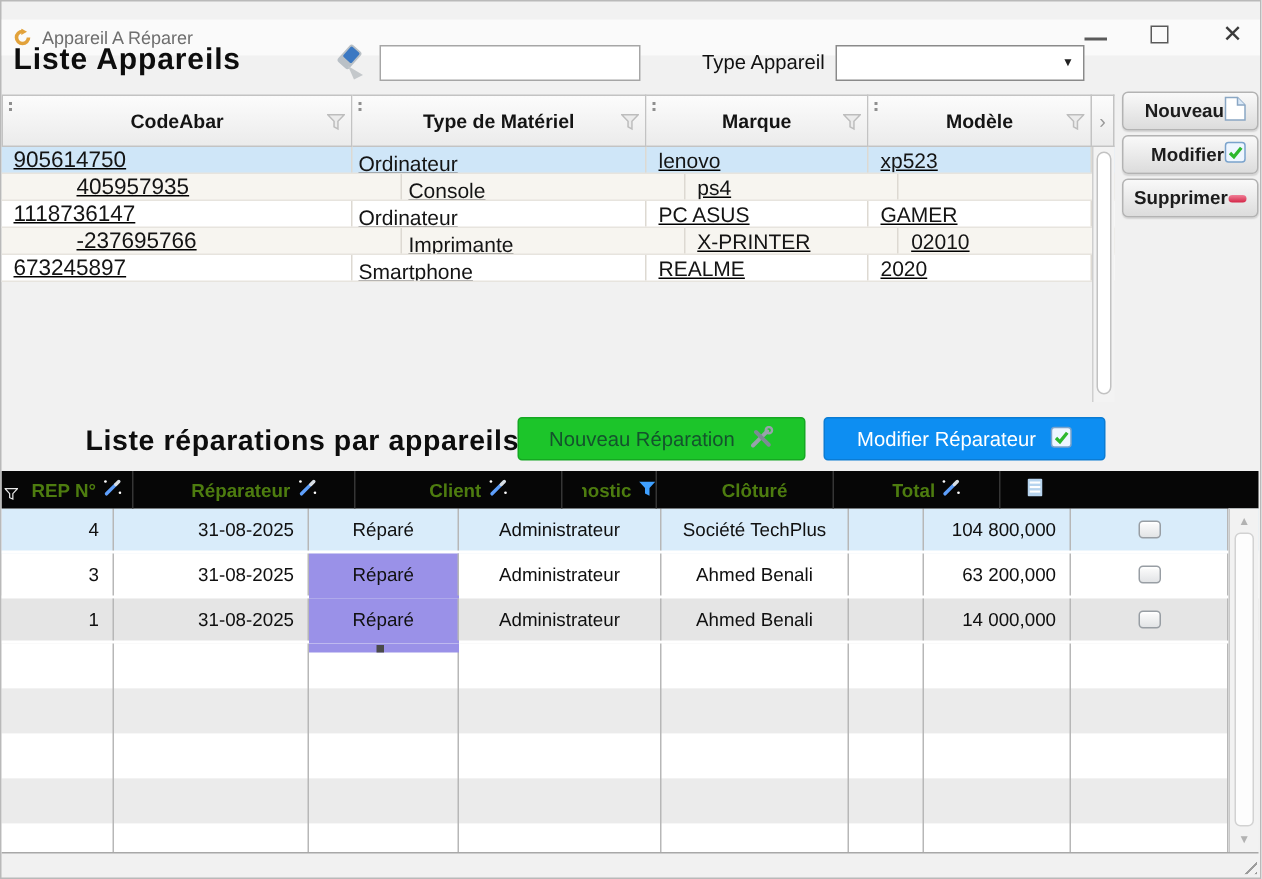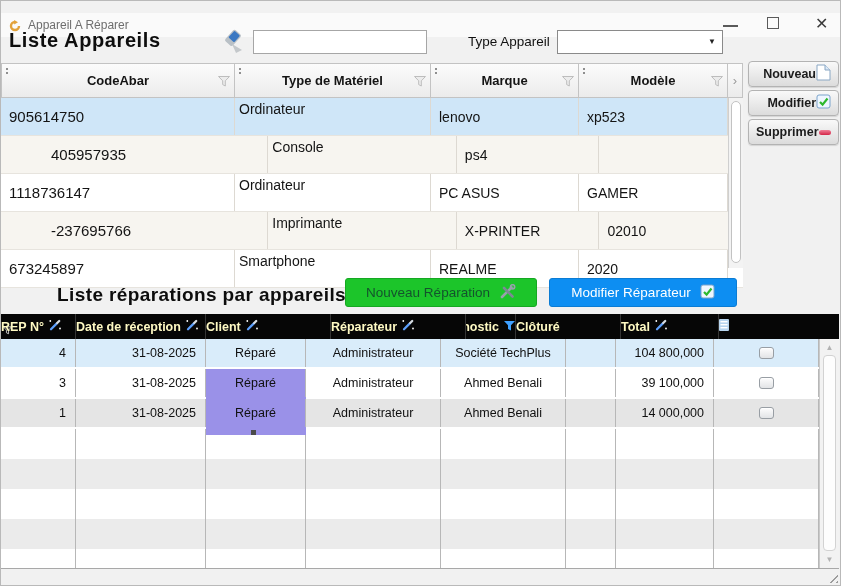--- a/index.html
+++ b/index.html
@@ -29,21 +29,21 @@
   .grid1 { position:absolute; left:0; top:62px; width:742px; }
   .g1header { display:flex; height:35px; }
   .g1h { position:relative; display:flex; align-items:center; justify-content:center;
          background:linear-gradient(#fcfcfc,#ebebeb); border:1px solid #c3c3c3; border-left:none;
          font-size:13px; font-weight:700; color:#141414; }
   .g1h:first-child { border-left:1px solid #c3c3c3; }
   .drag-dots { position:absolute; left:4px; top:4px; width:2px; height:2px; background:#8f8f8f;
                box-shadow:0 4px 0 #8f8f8f; }
   .g1funnel { position:absolute; right:4px; top:11px; }
   .g1chev { font-size:13px; color:#9a9a9a; font-weight:400; }
-  .g1row { display:flex; height:38px; border-bottom:1px solid #e7e4de; background:#fff; }
+  .g1row { display:flex; height:18px; border-bottom:1px solid #e7e4de; background:#fff;text-decoration:underline; }
   .g1row.alt { background:#f7f5f0;padding-left:42px; }
   .g1row.sel { background:#cfe6f8; }
   .g1c { display:flex; align-items:center; height:100%; padding-left:8px;
          border-right:1px solid #ddd9d2; font-size:14px; color:#141414; overflow:hidden; white-space:nowrap; }
   .g1c.code { font-size:15px; }
   .g1c.toptxt { align-items:flex-start; padding-top:3px; padding-left:4px; }
   .w0{width:234px}.w1{width:196px}.w2{width:148px}.w3{width:149px}.w4{width:15px}
   .g1scroll { position:absolute; left:727px; top:35px; width:15px; height:170px;
               background:#f3f3f3; border-left:1px solid #cfcfcf; }
   .g1thumb { position:absolute; left:2px; top:3px; width:10px; height:162px; background:#fff;
@@ -61,23 +61,23 @@
   .btn-green { position:absolute; left:344px; top:277px; width:192px; height:29px; background:#1cc52a;
                border:1px solid #15a822; border-radius:3px; color:#14532d; font-size:13.5px;
                display:flex; align-items:center; justify-content:center; gap:9px; }
   .btn-blue  { position:absolute; left:548px; top:277px; width:188px; height:29px; background:#0d8ef2;
                border:1px solid #0b7cd4; border-radius:3px; color:#fff; font-size:13.5px;
                display:flex; align-items:center; justify-content:center; gap:9px; }
 
   
   .grid2 { position:absolute; left:0; top:313px; width:838px; height:255px; border-bottom:1px solid #a8a8a8; }
   .g2header { position:relative; display:flex; height:25px; background:#060606; }
-  .g2h { position:relative; display:flex; align-items:center; gap:5px;
-         color:#fef9c3; font-size:12.5px; font-weight:600; border-right:1px solid #353535;
-         overflow:hidden; white-space:nowrap; }
+  .g2h { position:relative; display:flex; align-items:center; justify-content:center; gap:5px;
+         color:#4d7c0f; font-size:12.5px; font-weight:600; border-right:1px solid #353535;
+         overflow:hidden; white-space:nowrap;margin-left:13px; }
   .g2h .lbl { overflow:hidden; text-overflow:clip; }
   .g2h.clip .lbl { direction:rtl; max-width:34px; }
   .corner-funnel { position:absolute; left:2px; top:7px; }
   .c0{width:75px}.c1{width:130px}.c2{width:100px}.c3{width:135px}.c4{width:125px}
   .c5{width:50px}.c6{width:98px}.c7{width:105px}.c8{width:20px}
   .g2row { display:flex; height:30px; border-bottom:2px solid #fff; }
   .g2row.sel { background:#d9ecfa; } .g2row.rw { background:#fff; } .g2row.rg { background:#e5e5e5; }
   .g2c { display:flex; align-items:center; height:100%; font-size:12.5px; color:#101010;
          border-right:1px solid #b7b7b7; overflow:hidden; white-space:nowrap; }
   .ar { justify-content:flex-end; padding-right:9px; } .ac { justify-content:center; }
@@ -269,44 +269,33 @@
         <span class="lbl">REP N°</span>
         <span>
           <svg width="12" height="12" viewBox="0 0 12 12">
               <path d="M2 10.2 L7.6 4.6" stroke="#5e9ffb" stroke-width="2.3" stroke-linecap="round"></path>
               <path d="M8.2 4 L10.2 2" stroke="#d7dde3" stroke-width="2.3" stroke-linecap="round"></path>
               <circle cx="1.3" cy="2" r=".9" fill="#fff"></circle>
               <circle cx="11" cy="9.5" r=".9" fill="#fff"></circle>
             </svg>
         </span>
       </div>
-      <div class="g2h c1">
-        <span class="lbl">Date de réception</span>
+      <div class="g2h c3">
+        <span class="lbl">Réparateur</span>
         <span>
           <svg width="12" height="12" viewBox="0 0 12 12">
               <path d="M2 10.2 L7.6 4.6" stroke="#5e9ffb" stroke-width="2.3" stroke-linecap="round"></path>
               <path d="M8.2 4 L10.2 2" stroke="#d7dde3" stroke-width="2.3" stroke-linecap="round"></path>
               <circle cx="1.3" cy="2" r=".9" fill="#fff"></circle>
               <circle cx="11" cy="9.5" r=".9" fill="#fff"></circle>
             </svg>
         </span>
       </div>
       <div class="g2h c4">
         <span class="lbl">Client</span>
-        <span>
-          <svg width="12" height="12" viewBox="0 0 12 12">
-              <path d="M2 10.2 L7.6 4.6" stroke="#5e9ffb" stroke-width="2.3" stroke-linecap="round"></path>
-              <path d="M8.2 4 L10.2 2" stroke="#d7dde3" stroke-width="2.3" stroke-linecap="round"></path>
-              <circle cx="1.3" cy="2" r=".9" fill="#fff"></circle>
-              <circle cx="11" cy="9.5" r=".9" fill="#fff"></circle>
-            </svg>
-        </span>
-      </div>
-      <div class="g2h c3">
-        <span class="lbl">Réparateur</span>
         <span>
           <svg width="12" height="12" viewBox="0 0 12 12">
               <path d="M2 10.2 L7.6 4.6" stroke="#5e9ffb" stroke-width="2.3" stroke-linecap="round"></path>
               <path d="M8.2 4 L10.2 2" stroke="#d7dde3" stroke-width="2.3" stroke-linecap="round"></path>
               <circle cx="1.3" cy="2" r=".9" fill="#fff"></circle>
               <circle cx="11" cy="9.5" r=".9" fill="#fff"></circle>
             </svg>
         </span>
       </div>
       <div class="g2h clip c5">
@@ -355,21 +344,21 @@
           <span class="checkbox"></span>
         </div>
     </div>
     <div class="g2row rw">
       <div class="g2c ar c0">3</div>
       <div class="g2c ar c1">31-08-2025</div>
       <div class="g2c ac c2 purple">Réparé</div>
       <div class="g2c ac c3">Administrateur</div>
       <div class="g2c ac c4">Ahmed Benali</div>
       <div class="g2c c5"></div>
-      <div class="g2c ar c6">39 100,000</div>
+      <div class="g2c ar c6">63 200,000</div>
       <div class="g2c ac c7">
           <span class="checkbox"></span>
         </div>
     </div>
     <div class="g2row rg">
       <div class="g2c ar c0">1</div>
       <div class="g2c ar c1">31-08-2025</div>
       <div class="g2c ac c2 purple">Réparé</div>
       <div class="g2c ac c3">Administrateur</div>
       <div class="g2c ac c4">Ahmed Benali</div>

